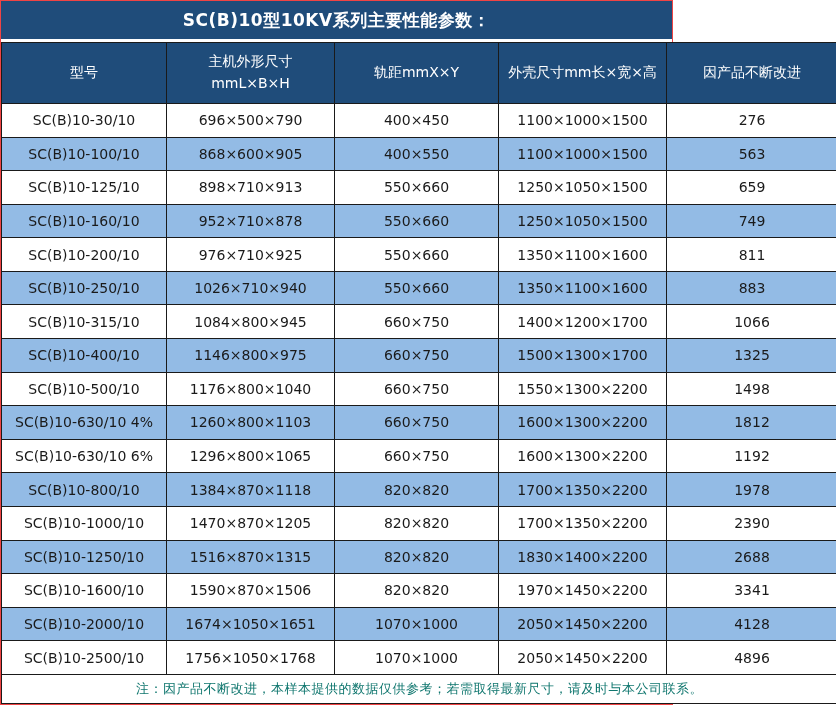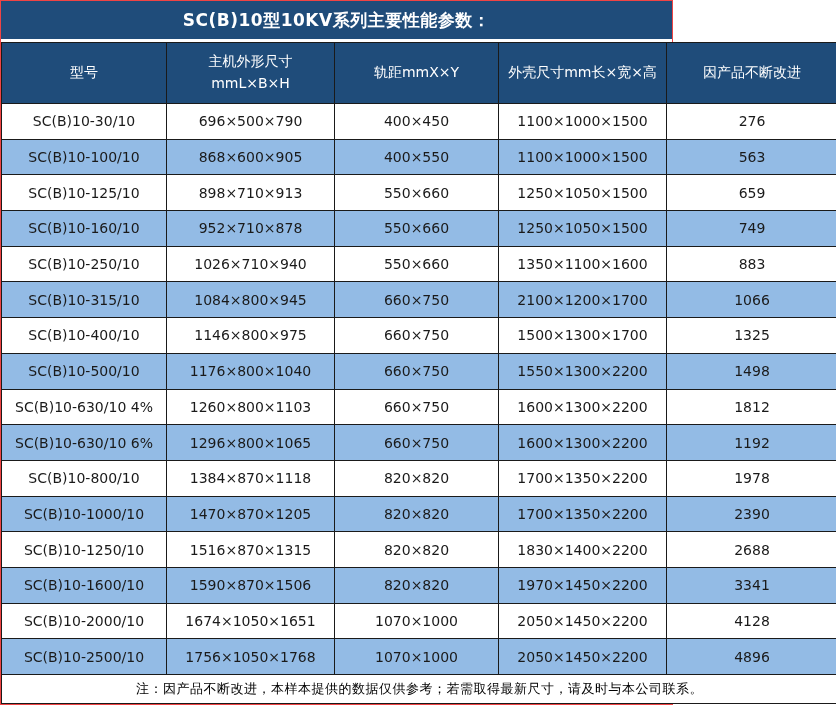--- a/index.html
+++ b/index.html
@@ -59,21 +59,21 @@
     font-size: 14px;
     color: #1a1a1a;
     background: #ffffff;
   }
   table.spec tbody tr:nth-child(even) td {
     background: #93BBE5;
   }
   table.spec tfoot td {
     height: 28px;
     font-size: 13px;
-    color: #000000;
+    color: #0f766e;
     background: #ffffff;
     letter-spacing: 0.5px;
   }
 </style>
 </head>
 <body>
 
 <div class="wrap">
 
   <div class="title-bar">SC(B)10型10KV系列主要性能参数：</div>
@@ -129,31 +129,38 @@
           <td>659</td>
         </tr>
         <tr>
           <td>SC(B)10-160/10</td>
           <td>952×710×878</td>
           <td>550×660</td>
           <td>1250×1050×1500</td>
           <td>749</td>
         </tr>
         <tr>
+          <td>SC(B)10-200/10</td>
+          <td>976×710×925</td>
+          <td>550×660</td>
+          <td>1350×1100×1600</td>
+          <td>811</td>
+        </tr>
+        <tr>
           <td>SC(B)10-250/10</td>
           <td>1026×710×940</td>
           <td>550×660</td>
           <td>1350×1100×1600</td>
           <td>883</td>
         </tr>
         <tr>
           <td>SC(B)10-315/10</td>
           <td>1084×800×945</td>
           <td>660×750</td>
-          <td>2100×1200×1700</td>
+          <td>1400×1200×1700</td>
           <td>1066</td>
         </tr>
         <tr>
           <td>SC(B)10-400/10</td>
           <td>1146×800×975</td>
           <td>660×750</td>
           <td>1500×1300×1700</td>
           <td>1325</td>
         </tr>
         <tr>

